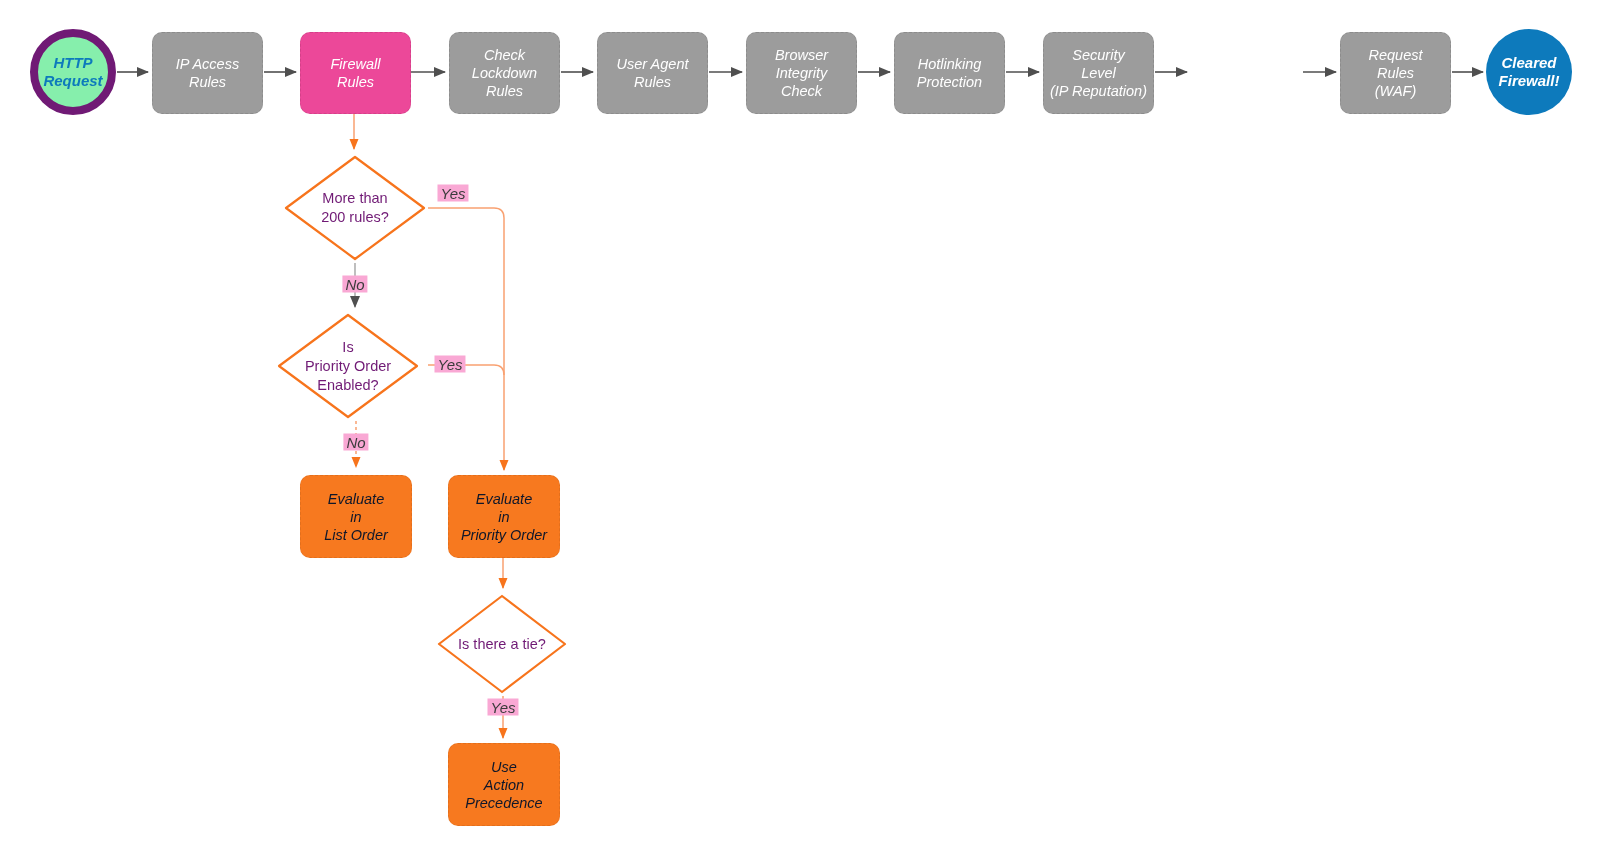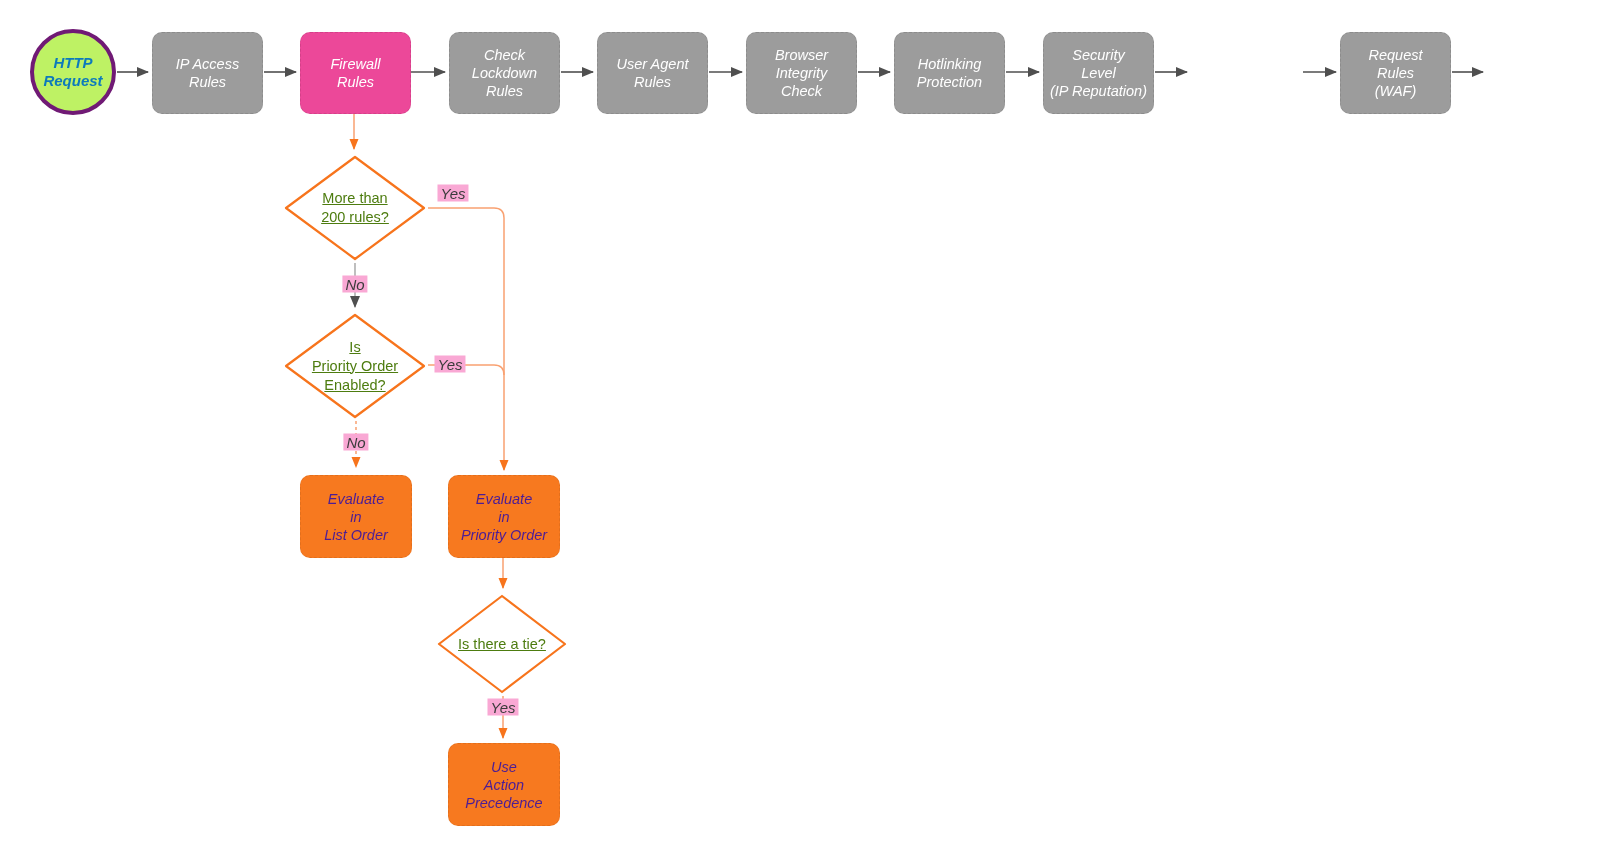--- a/index.html
+++ b/index.html
@@ -18,35 +18,35 @@
   }
   .gray{background:#9c9c9c;}
   .orange{background:#ec4899;}
   
   .circle{
     position:absolute;width:86px;height:86px;border-radius:50%;
     display:flex;align-items:center;justify-content:center;
     font-weight:bold;font-style:italic;font-size:15px;line-height:18px;
     box-sizing:border-box;
   }
-  .circle.start{border:4px solid #701a75;background:#bef264;color:#0d7abc;}
+  .circle.start{border:8px solid #701a75;background:#86efac;color:#0d7abc;}
   .circle.end{background:#0d7abc;color:#ffffff;}
   
   .diamond{position:absolute;}
   .diamond svg{position:absolute;left:0;top:0;}
   .diamond .dtext{
     position:absolute;left:0;top:0;right:0;bottom:0;
     display:flex;align-items:center;justify-content:center;
-    color:#4d7c0f;font-size:14.5px;line-height:19px;text-decoration:underline;
+    color:#701a75;font-size:14.5px;line-height:19px;
   }
   
   .abox{
     position:absolute;width:112px;height:83px;border-radius:10px;background:#f7791f;
     display:flex;align-items:center;justify-content:center;
-    color:#4c1d95;font-style:italic;font-size:14.5px;line-height:18px;
+    color:#0f172a;font-style:italic;font-size:14.5px;line-height:18px;
     box-sizing:border-box;border:1px dashed rgba(0,0,0,0.08);
   }
   
   .edge-label{
     position:absolute;transform:translate(-50%,-50%);
     background:#f9a8d4;padding:0 3px;
     font-style:italic;font-size:15px;color:#3b3b3b;
   }
   #connectors{position:absolute;left:0;top:0;pointer-events:none;}
 </style>
@@ -128,30 +128,34 @@
     <span class="lbl">Security
 Level
 (IP Reputation)</span>
   </div>
   <div class="pbox gray" style="left:1340px">
     <span class="lbl">Request
 Rules
 (WAF)</span>
   </div>
 
+  <div class="circle end" style="left:1486px;top:29px">
+    <span class="lbl">Cleared
+Firewall!</span>
+  </div>
 
   <div class="diamond" style="left:283px;top:154px;width:144px;height:108px">
     <svg width="144" height="108">
       <polygon points="72,3 141,54 72,105 3,54" fill="#ffffff" stroke="#f7741c" stroke-width="2.2" stroke-linejoin="round"></polygon>
     </svg>
     <span class="dtext lbl">More than
 200 rules?</span>
   </div>
 
-  <div class="diamond" style="left:283px;top:312px;width:144px;height:108px">
+  <div class="diamond" style="left:276px;top:312px;width:144px;height:108px">
     <svg width="144" height="108">
       <polygon points="72,3 141,54 72,105 3,54" fill="#ffffff" stroke="#f7741c" stroke-width="2.2" stroke-linejoin="round"></polygon>
     </svg>
     <span class="dtext lbl">Is
 Priority Order
 Enabled?</span>
   </div>
 
   <div class="diamond" style="left:436px;top:593px;width:132px;height:102px">
     <svg width="132" height="102">

